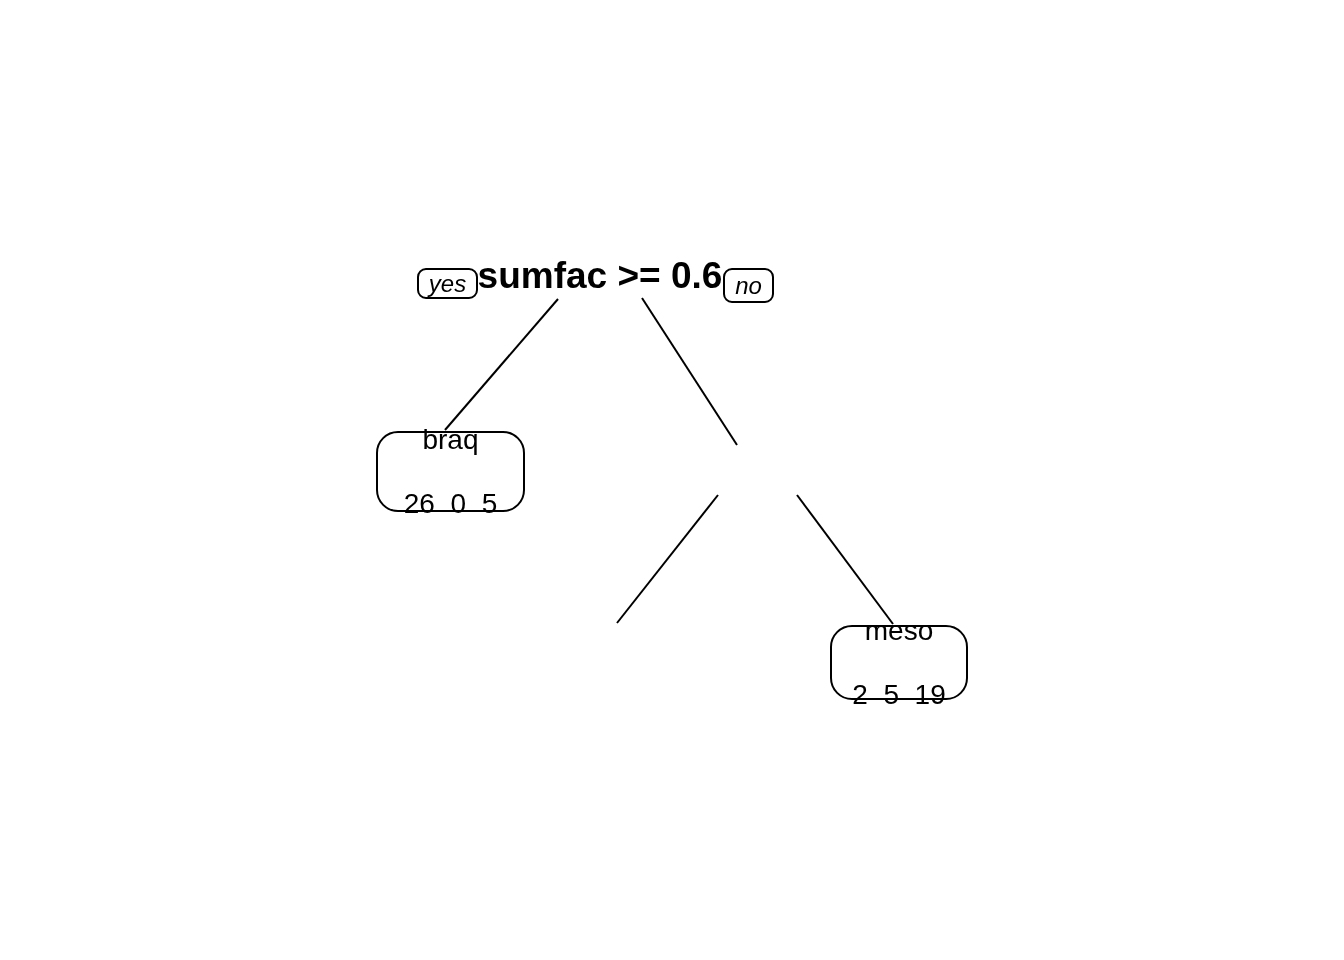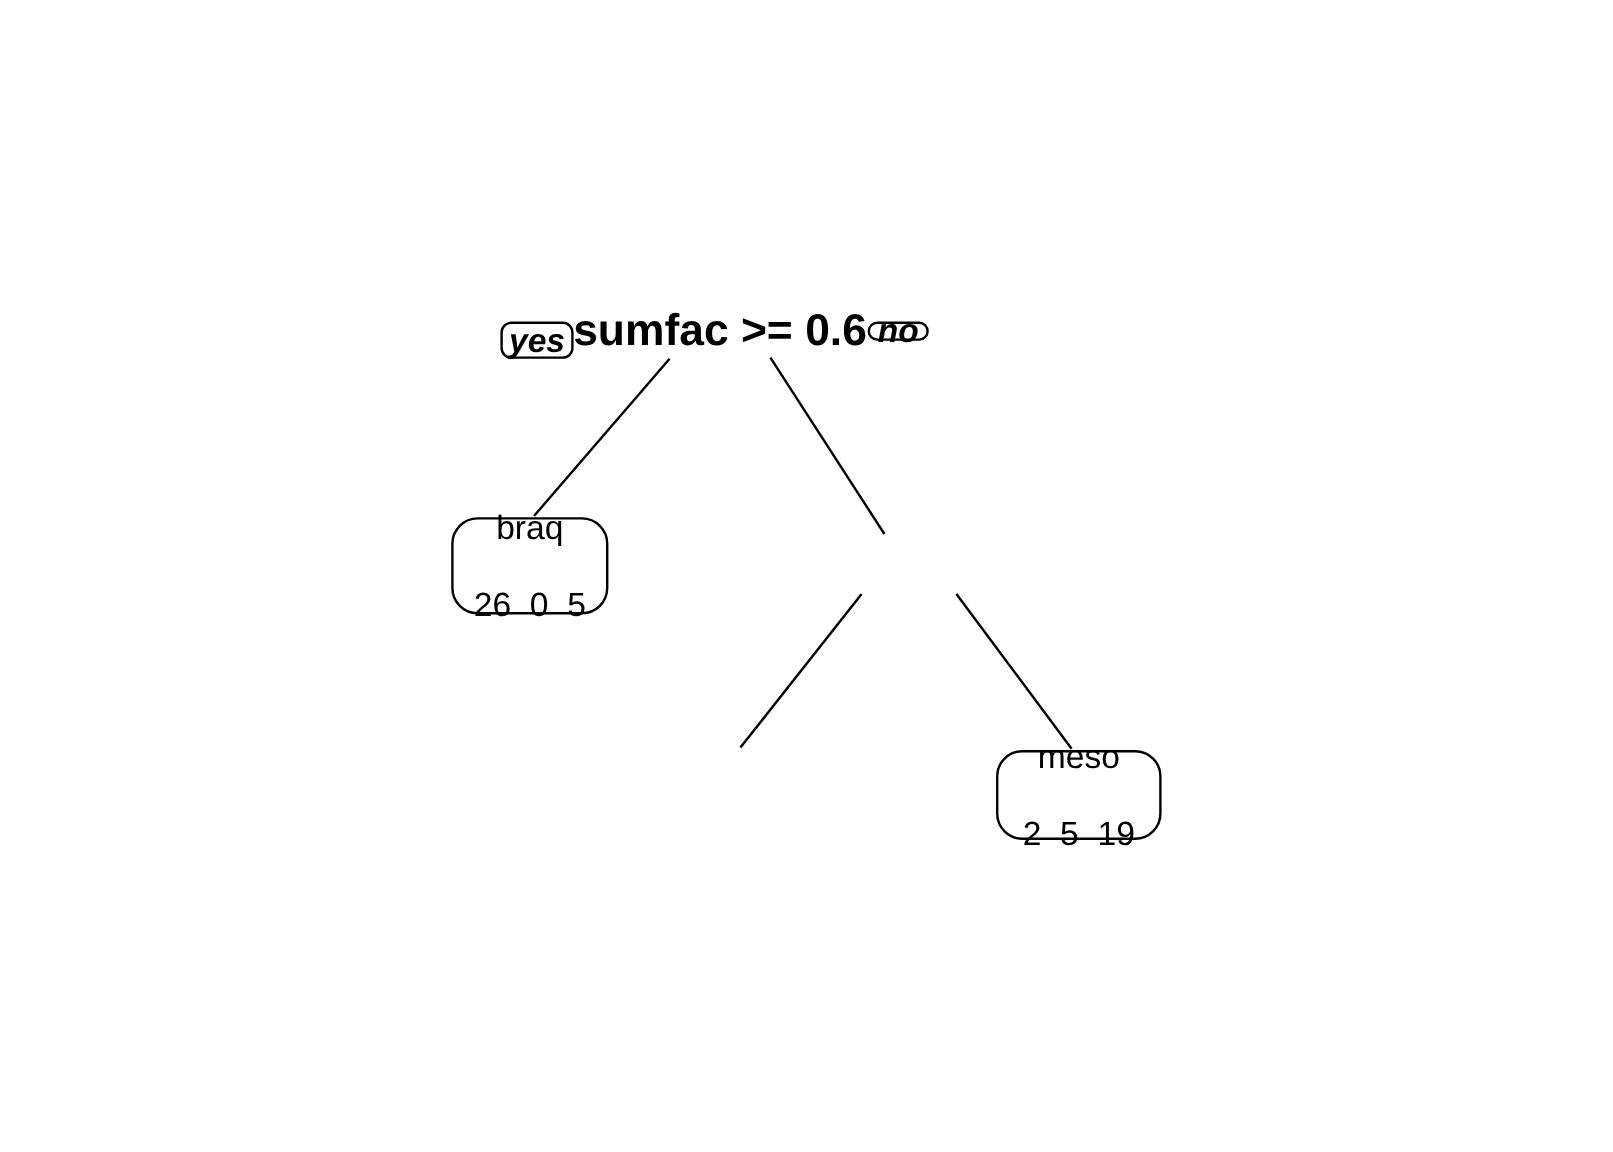--- a/index.html
+++ b/index.html
@@ -40,42 +40,41 @@
   .branch-tag {
     position: absolute;
     box-sizing: border-box;
     border: 2px solid #000000;
     border-radius: 9px;
     background: #ffffff;
     display: flex;
     align-items: center;
     justify-content: center;
     font-style: italic;
-    font-size: 28px;
+    font-size: 24px;
     line-height: 1;
-    font-weight: bold;
   }
   .branch-tag.yes { left: 417px; top: 268px; width: 61px; height: 31px; }
-  .branch-tag.no  { left: 723px; top: 268px; width: 51px; height: 16px; }
+  .branch-tag.no  { left: 723px; top: 268px; width: 51px; height: 35px; }
   .leaf {
     position: absolute;
     box-sizing: border-box;
     border: 2px solid #000000;
     border-radius: 22px;
     background: #ffffff;
     display: flex;
     flex-direction: column;
     align-items: center;
     justify-content: center;
     font-size: 28px;
     line-height: 36px;
     text-align: center;
   }
   .leaf .counts { white-space: pre; margin-top: 28px; }
-  .leaf.braq   { left: 376px; top: 431px; width: 131px; height: 81px; }
+  .leaf.braq   { left: 376px; top: 431px; width: 149px; height: 81px; }
   .leaf.dolico { left: 547px; top: 624px; width: 136px; height: 86px; }
   .leaf.meso   { left: 830px; top: 625px; width: 138px; height: 75px; }
 </style>
 </head>
 <body>
 
 <div class="canvas">
 
   <svg class="edges" viewBox="0 0 1344 960" xmlns="http://www.w3.org/2000/svg">
     <line x1="558" y1="299" x2="445" y2="430"></line>

